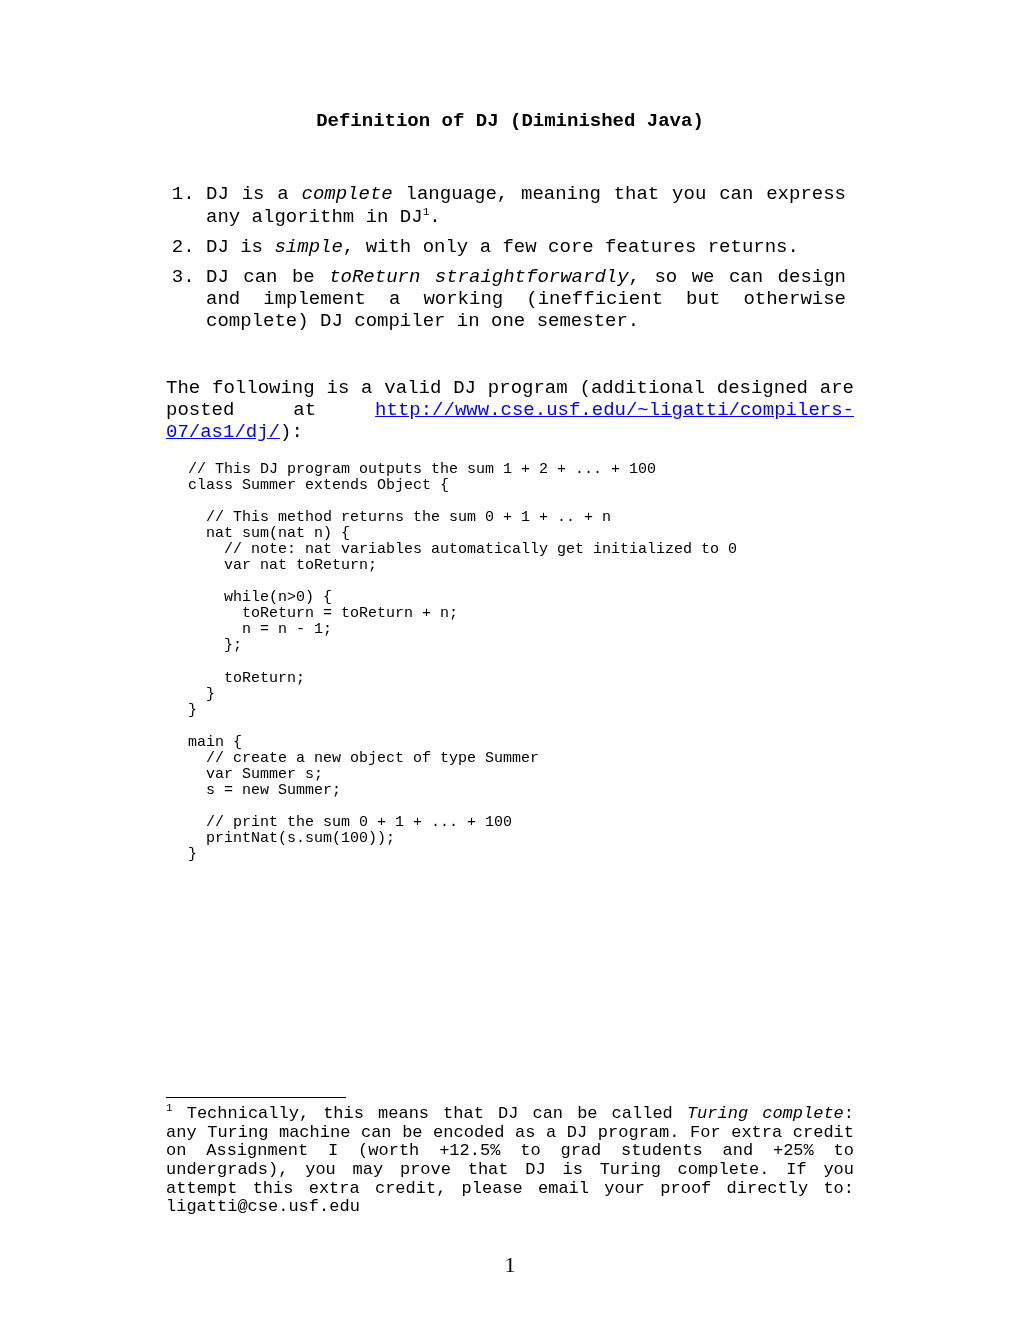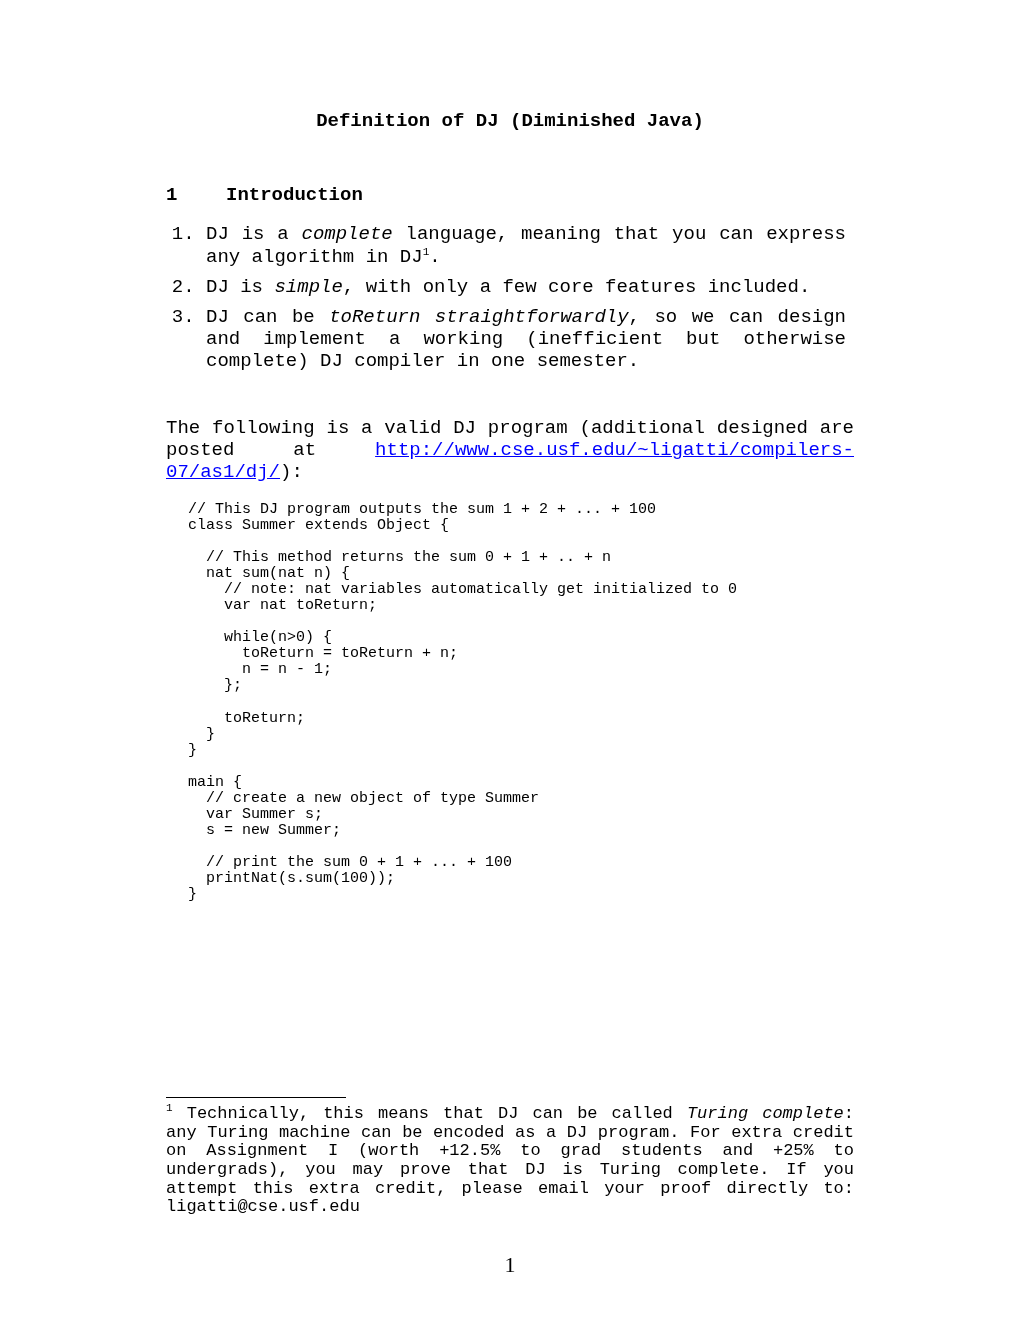--- a/index.html
+++ b/index.html
@@ -105,31 +105,28 @@
       bottom: 86px;
     }
   </style>
 </head>
 <body>
 
 <div class="page">
 
   <div class="title">Definition of DJ (Diminished Java)</div>
 
-  <div class="section-header">
-    <span class="sec-num">1</span><span>Introduction</span>
-  </div>
 
 
   <ol class="goals">
     <li>
       <span>DJ is a </span><span class="italic">complete</span><span> language, meaning that you can express any algorithm in DJ</span><sup>1</sup><span>.</span>
     </li>
     <li>
-      <span>DJ is </span><span class="italic">simple</span><span>, with only a few core features included.</span>
+      <span>DJ is </span><span class="italic">simple</span><span>, with only a few core features returns.</span>
     </li>
     <li>
       <span>DJ can be </span><span class="italic">toReturn straightforwardly</span><span>, so we can design and implement a working (inefficient but otherwise complete) DJ compiler in one semester.</span>
     </li>
   </ol>
 
   <div class="spacer-md"></div>
 
 
   <p class="body-para">

